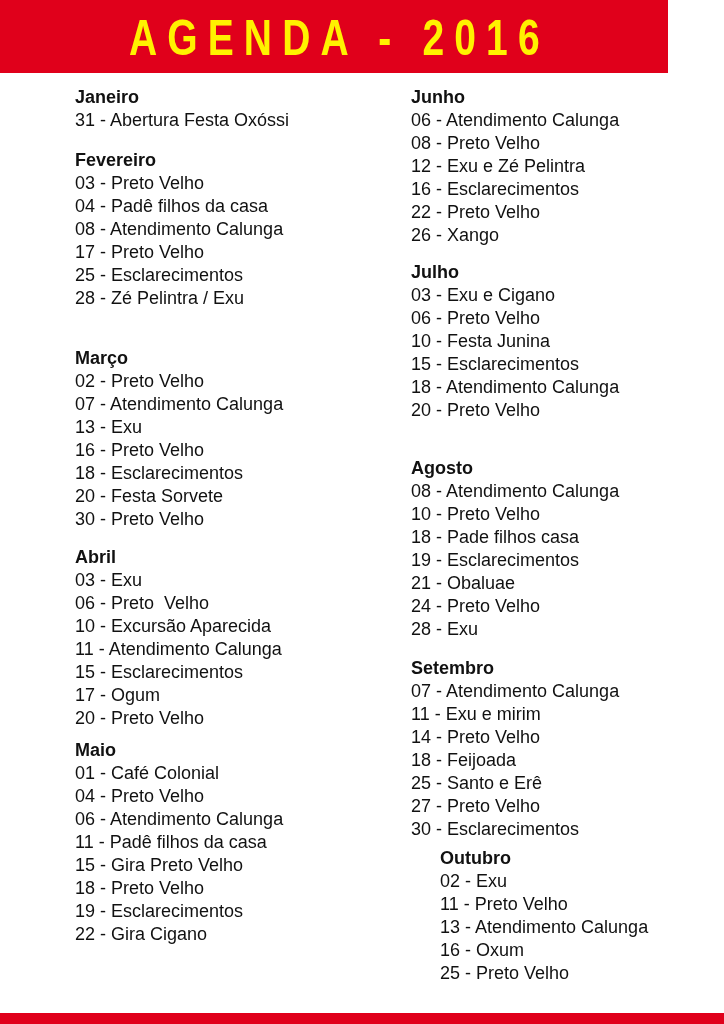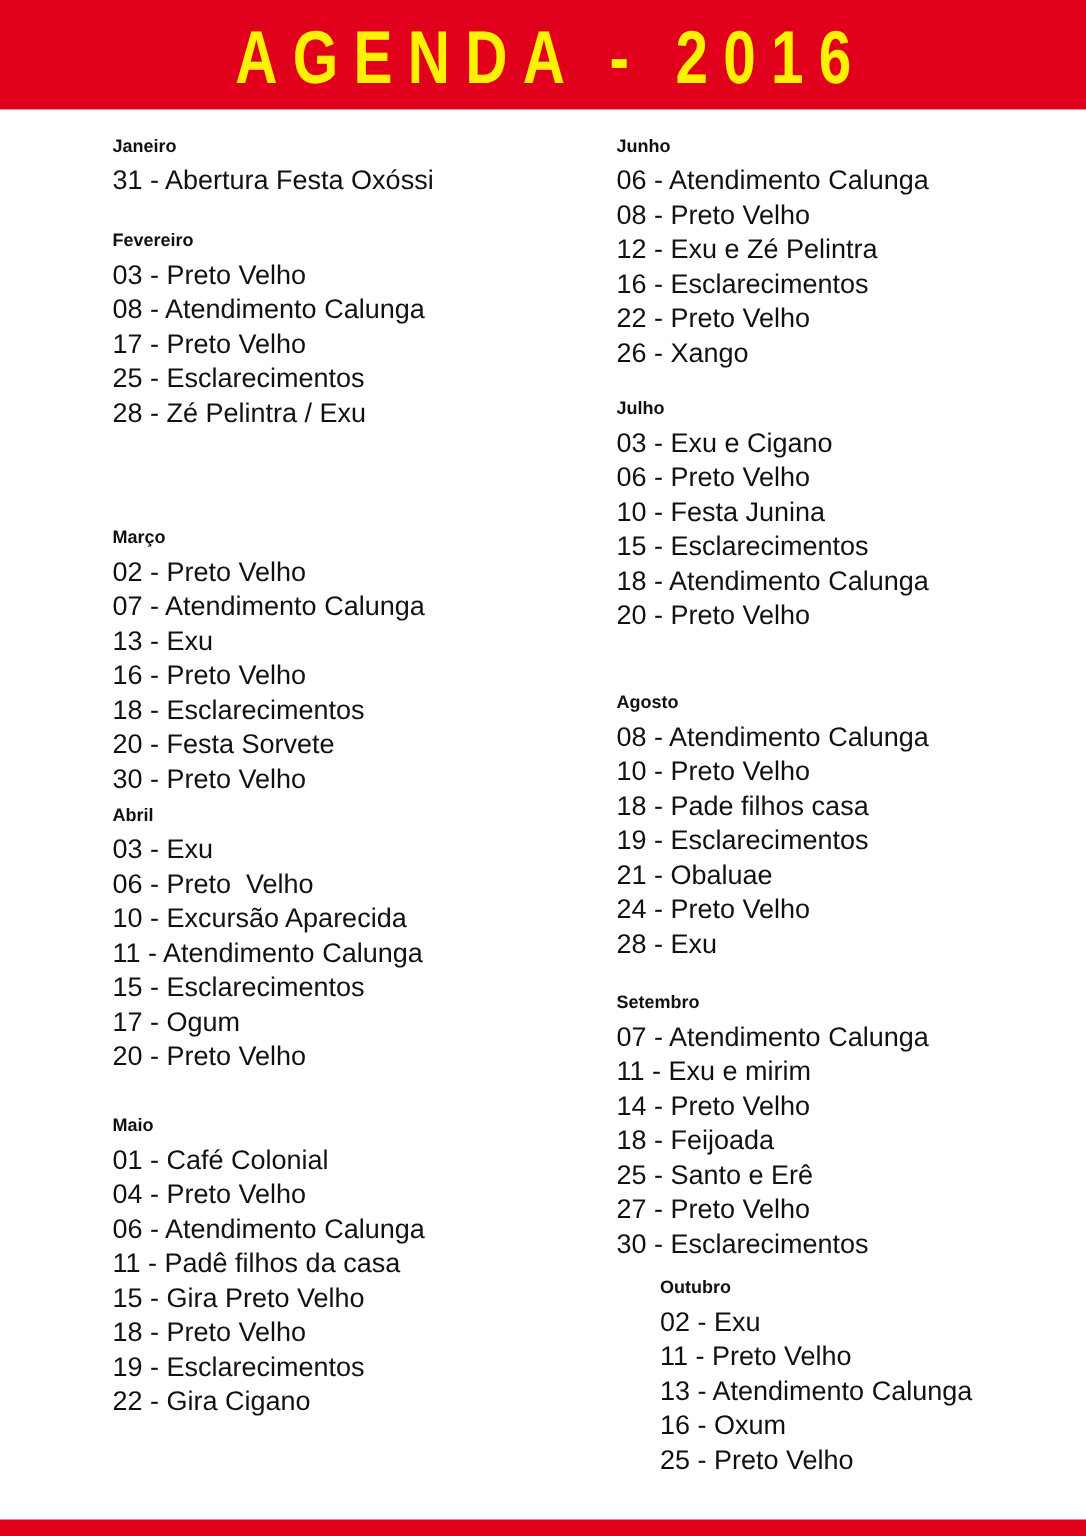--- a/index.html
+++ b/index.html
@@ -11,21 +11,21 @@
       width: 724px;
       height: 1024px;
       position: relative;
       overflow: hidden;
       font-family: "Liberation Sans", sans-serif;
       color: #111111;
     }
     .header-bar {
       position: absolute;
       left: 0; top: 0;
-      width: 724px;
+      width: 668px;
       height: 73px;
       background: #e0001b;
       display: flex;
       align-items: center;
       justify-content: center;
     }
     .header-title {
       color: #fff200;
       font-family: "Liberation Sans", sans-serif;
       font-weight: bold;
@@ -48,36 +48,36 @@
       position: absolute;
       top: 86px;
     }
     .col-left { left: 75px; width: 320px; }
     .col-right { left: 411px; width: 310px; }
     .month {
       margin: 0;
     }
     .month-title {
       font-weight: bold;
-      font-size: 12px;
+      font-size: 18px;
       line-height: 23px;
       height: 23px;
       white-space: nowrap;
     }
     .event {
       font-size: 18px;
       line-height: 23px;
       height: 23px;
       white-space: pre;
     }
     
     #m-janeiro   { position: absolute; top: 0; }
     #m-fevereiro { position: absolute; top: 63px; }
     #m-marco     { position: absolute; top: 261px; }
-    #m-abril     { position: absolute; top: 446px; }
+    #m-abril     { position: absolute; top: 460px; }
     #m-maio      { position: absolute; top: 653px; }
 
     #m-junho     { position: absolute; top: 0; }
     #m-julho     { position: absolute; top: 175px; }
     #m-agosto    { position: absolute; top: 371px; }
     #m-setembro  { position: absolute; top: 571px; }
     #m-outubro   { position: absolute; top: 761px; margin-left: 29px; }
   </style>
 </head>
 <body>
@@ -89,20 +89,21 @@
 <div class="column col-left">
 
   <div class="month" id="m-janeiro">
     <div class="month-title">Janeiro</div>
     <div class="event">31 - Abertura Festa Oxóssi</div>
   </div>
 
   <div class="month" id="m-fevereiro">
     <div class="month-title">Fevereiro</div>
     <div class="event">03 - Preto Velho</div>
+    <div class="event">04 - Padê filhos da casa</div>
     <div class="event">08 - Atendimento Calunga</div>
     <div class="event">17 - Preto Velho</div>
     <div class="event">25 - Esclarecimentos</div>
     <div class="event">28 - Zé Pelintra / Exu</div>
   </div>
 
   <div class="month" id="m-marco">
     <div class="month-title">Março</div>
     <div class="event">02 - Preto Velho</div>
     <div class="event">07 - Atendimento Calunga</div>

